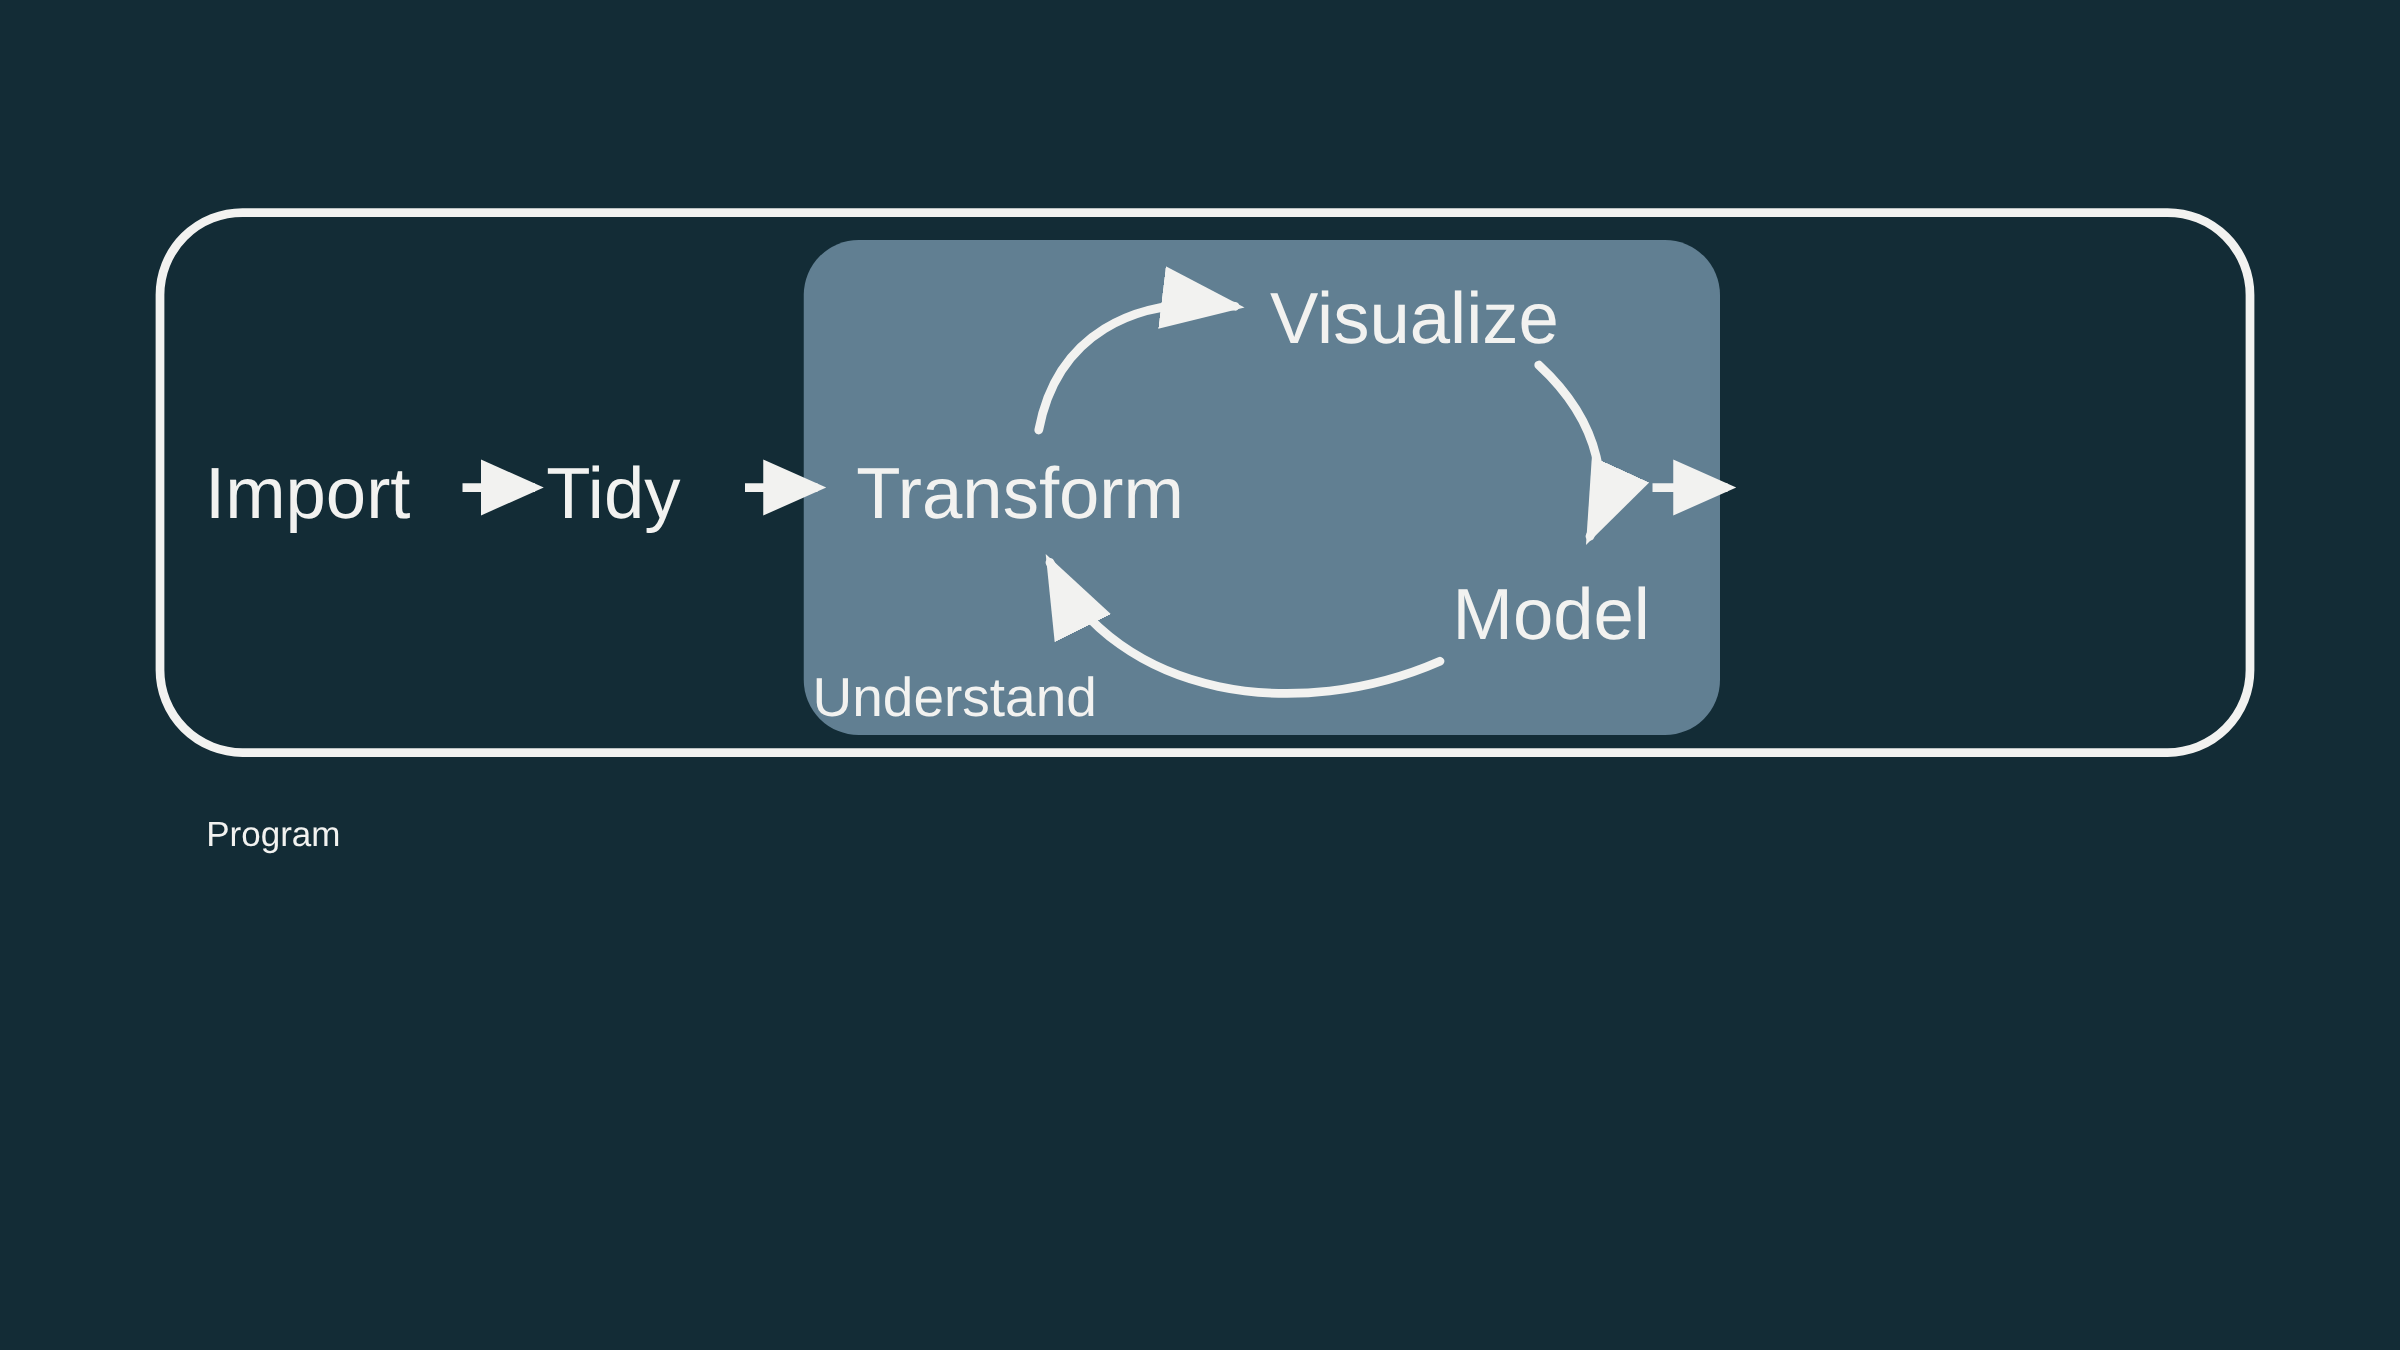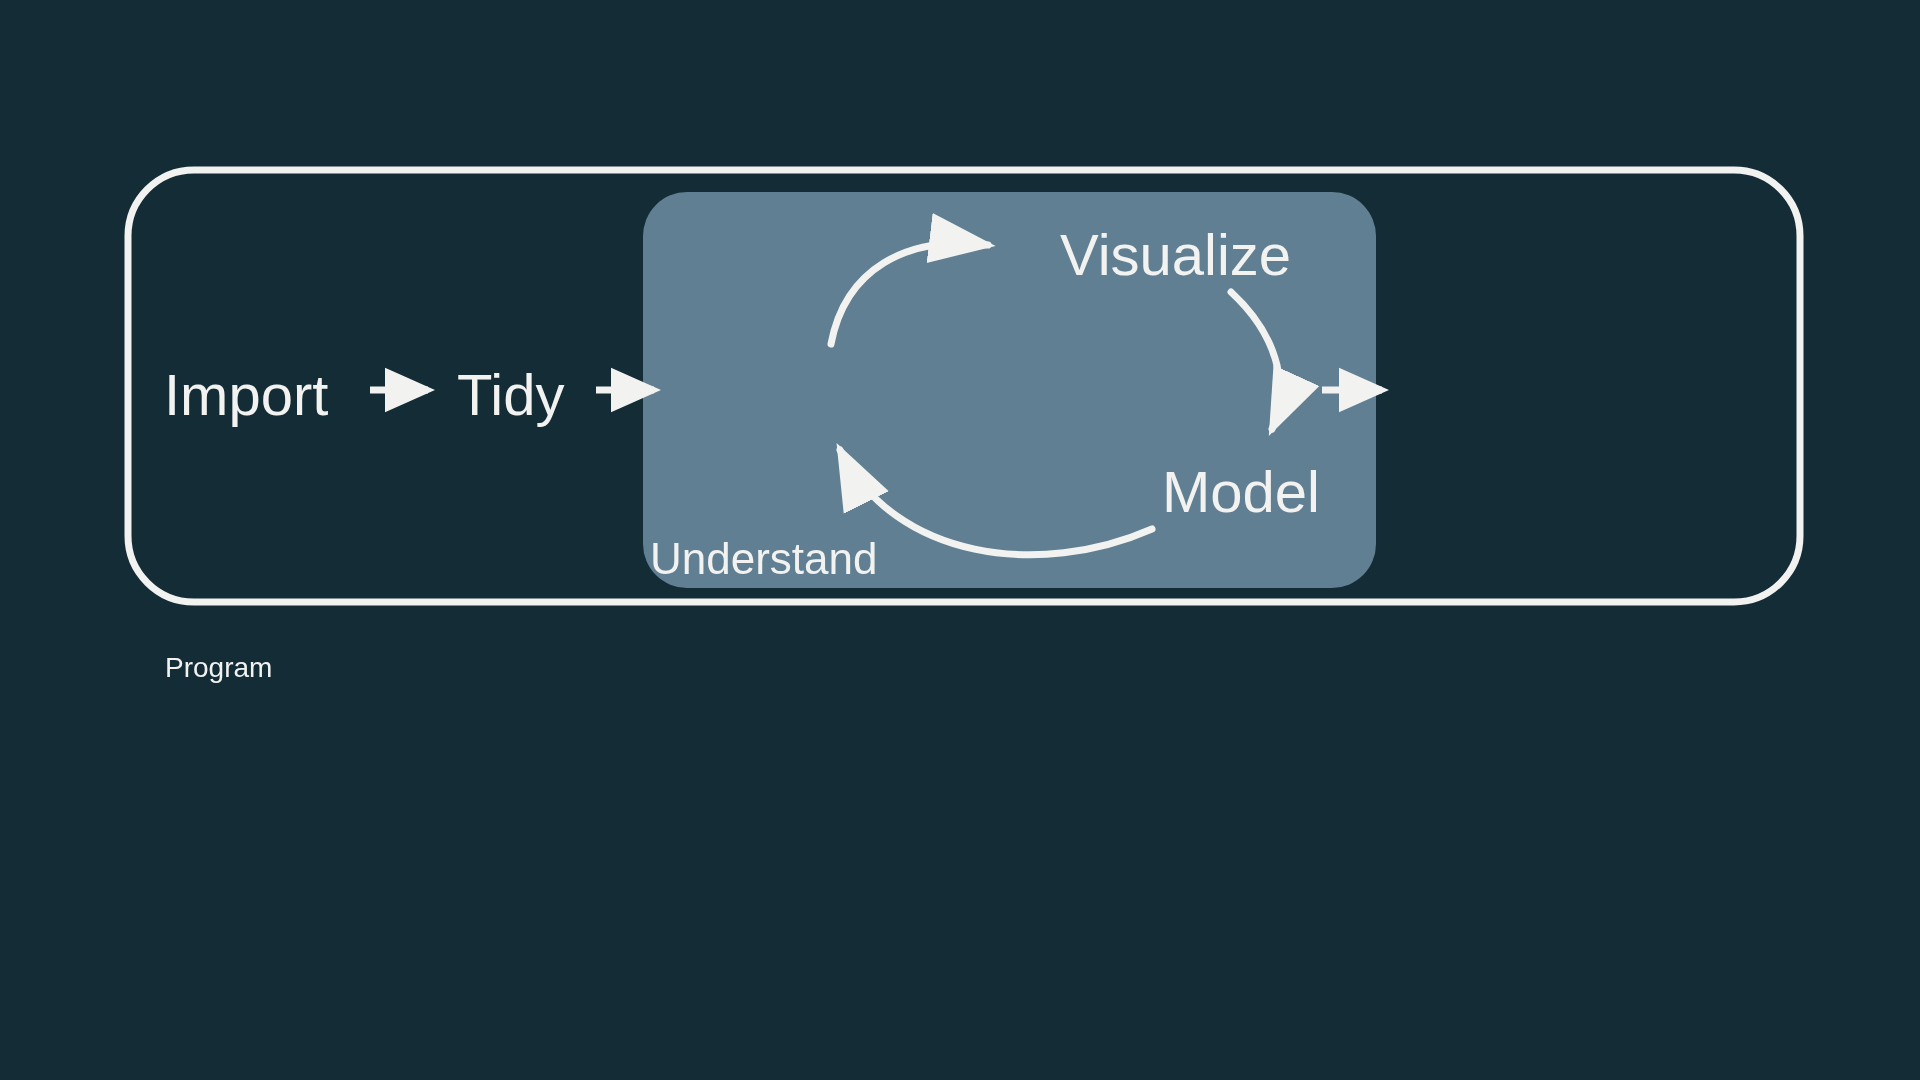--- a/index.html
+++ b/index.html
@@ -77,25 +77,26 @@
 
     <path d="M 831 344 C 845 270 905 235 988 245" fill="none" stroke="#F2F2F0" stroke-width="7" stroke-linecap="round" marker-end="url(#arrowhead)"></path>
 
     <path d="M 1231 292 C 1283 340 1288 394 1272 429" fill="none" stroke="#F2F2F0" stroke-width="7" stroke-linecap="round" marker-end="url(#arrowhead)"></path>
 
     <path d="M 1152 529 C 1040 578 895 560 840 450" fill="none" stroke="#F2F2F0" stroke-width="7" stroke-linecap="round" marker-end="url(#arrowhead)"></path>
   </svg>
 
   <div class="label label-stage" style="left:164px; top:366px;text-align:right;">Import</div>
 
-  <div class="label label-stage" style="left:457px; top:366px;">Tidy</div>
+  <div class="label label-stage" style="left:437px; top:366px;">Tidy</div>
+
+  <div class="label label-stage" style="left:685px; top:366px;">Transform</div>
 
 
-
-  <div class="label label-node" style="left:1016px; top:226px;margin-left:44px;">Visualize</div>
+  <div class="label label-node" style="left:1016px; top:226px;">Visualize</div>
 
   <div class="label label-group" style="left:650px; top:537px;">Understand</div>
 
   <div class="label label-node" style="left:1162px; top:463px;">Model</div>
 
   <div class="label label-outer" style="left:165px; top:654px;">Program</div>
 
 </div>
 
 </body></html>

